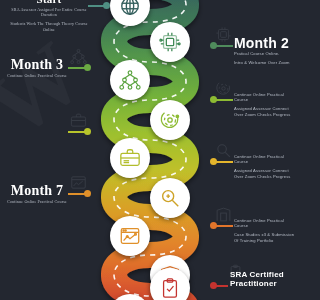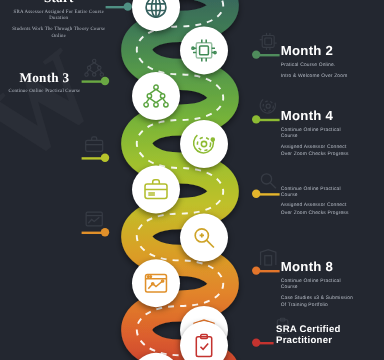--- a/index.html
+++ b/index.html
@@ -34,21 +34,21 @@
   }
   .node svg{display:block;}
 
   
   .dot{position:absolute;width:7px;height:7px;border-radius:50%;}
   .stem{position:absolute;height:1.6px;}
 
   
   .label{position:absolute;}
   .label .ttl{
-    font-size:11px;font-weight:bold;color:#ffffff;
+    font-size:14px;font-weight:bold;color:#ffffff;
     line-height:10px;margin:0 0 3px 0;letter-spacing:.2px;
   }
   .label .sub{
     font-size:4.1px;color:#b9bfc9;line-height:5.4px;
     margin:0 0 3.4px 0;letter-spacing:.15px;
   }
   .label.right{text-align:left;}
   .label.left{text-align:center;font-family:Liberation Serif, serif;}
 
   .start .ttl{font-size:11px;}
@@ -274,20 +274,24 @@
 
   <span class="ghost" style="left:70px;top:174px;">
     <svg width="17" height="17" viewBox="0 0 24 24" fill="none" stroke="#9aa2ae" stroke-width="1.4">
       <rect x="2.5" y="4" width="19" height="16" rx="1.6"></rect>
       <line x1="2.5" y1="8" x2="21.5" y2="8"></line>
       <polyline points="5,17 9,12.5 12,15 18,10"></polyline>
     </svg>
   </span>
   <span class="dot" style="left:84px;top:190px;background:#e0902a;"></span>
   <span class="stem" style="left:68px;top:193px;width:17px;background:#e0902a;"></span>
+  <div class="label left" style="left:6px;top:186px;width:62px;">
+    <p class="ttl">Month 7</p>
+    <p class="sub">Continue Online Practical Course</p>
+  </div>
 
   <span class="ghost" style="left:215px;top:26px;">
     <svg width="17" height="17" viewBox="0 0 24 24" fill="none" stroke="#9aa2ae" stroke-width="1.3">
       <rect x="8" y="8" width="8" height="8" rx="1"></rect>
         <rect x="5" y="5" width="14" height="14" rx="1.5"></rect>
       <line x1="10" y1="5" x2="10" y2="2"></line>
         <line x1="14" y1="5" x2="14" y2="2"></line>
       <line x1="10" y1="19" x2="10" y2="22"></line>
         <line x1="14" y1="19" x2="14" y2="22"></line>
       <line x1="5" y1="10" x2="2" y2="10"></line>
@@ -305,21 +309,20 @@
   <span class="ghost" style="left:215px;top:80px;">
     <svg width="17" height="17" viewBox="0 0 24 24" fill="none" stroke="#9aa2ae" stroke-width="1.4">
       <circle cx="12" cy="12" r="2.4"></circle>
         <circle cx="12" cy="12" r="6" stroke-dasharray="3 3"></circle>
       <path d="M20 8 A9 9 0 1 1 6 4"></path>
     </svg>
   </span>
   <span class="dot" style="left:210px;top:96px;background:#8dbb33;"></span>
   <span class="stem" style="left:216px;top:99px;width:17px;background:#8dbb33;"></span>
   <div class="label right" style="left:234px;top:92px;width:63px;">
-    <p class="ttl">Month 4</p>
     <p class="sub">Continue Online Practical Course</p>
     <p class="sub">Assigned Assessor Connect Over Zoom Checks Progress</p>
   </div>
 
   <span class="ghost" style="left:215px;top:142px;">
     <svg width="17" height="17" viewBox="0 0 24 24" fill="none" stroke="#9aa2ae" stroke-width="1.5">
       <circle cx="10" cy="10" r="6"></circle>
         <line x1="14.5" y1="14.5" x2="21" y2="21"></line>
     </svg>
   </span>
@@ -332,21 +335,20 @@
 
   <span class="ghost" style="left:215px;top:206px;">
     <svg width="17" height="17" viewBox="0 0 24 24" fill="none" stroke="#9aa2ae" stroke-width="1.4">
       <path d="M3 21V6l9-3 9 3v15"></path>
         <rect x="8" y="10" width="8" height="11"></rect>
     </svg>
   </span>
   <span class="dot" style="left:210px;top:222px;background:#e2752b;"></span>
   <span class="stem" style="left:216px;top:225px;width:17px;background:#e2752b;"></span>
   <div class="label right" style="left:234px;top:218px;width:64px;">
-    <p class="ttl">Month 8</p>
     <p class="sub">Continue Online Practical Course</p>
     <p class="sub">Case Studies x3 &amp; Submission Of Training Portfolio</p>
   </div>
 
   <span class="ghost" style="left:228px;top:264px;">
     <svg width="15" height="15" viewBox="0 0 24 24" fill="none" stroke="#9aa2ae" stroke-width="1.5">
       <rect x="5" y="4" width="14" height="18" rx="1.6"></rect>
         <rect x="9" y="2" width="6" height="3.6" rx="1"></rect>
       <polyline points="8.8,13 11.2,15.4 15.8,10"></polyline>
     </svg>

